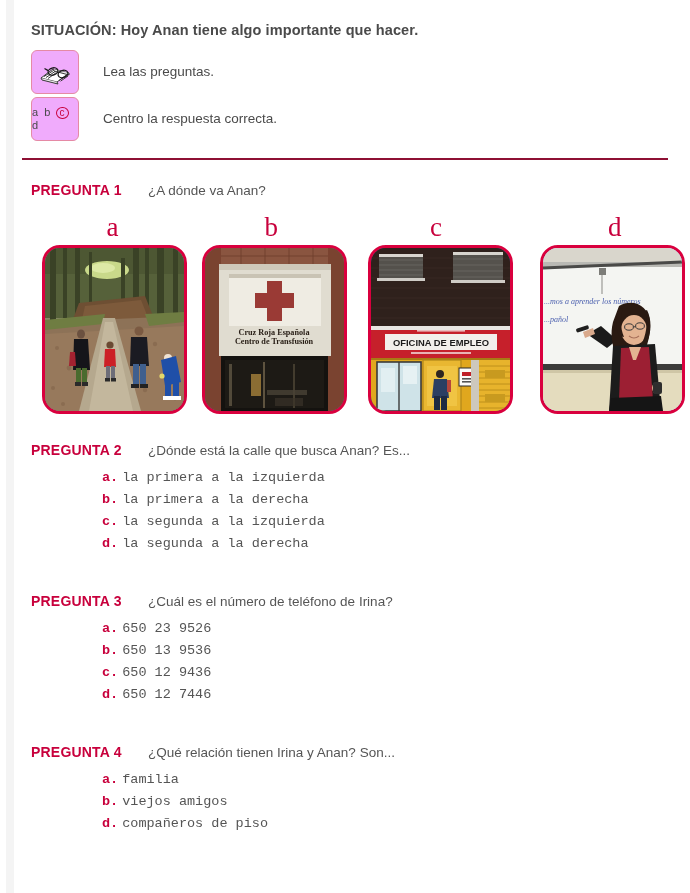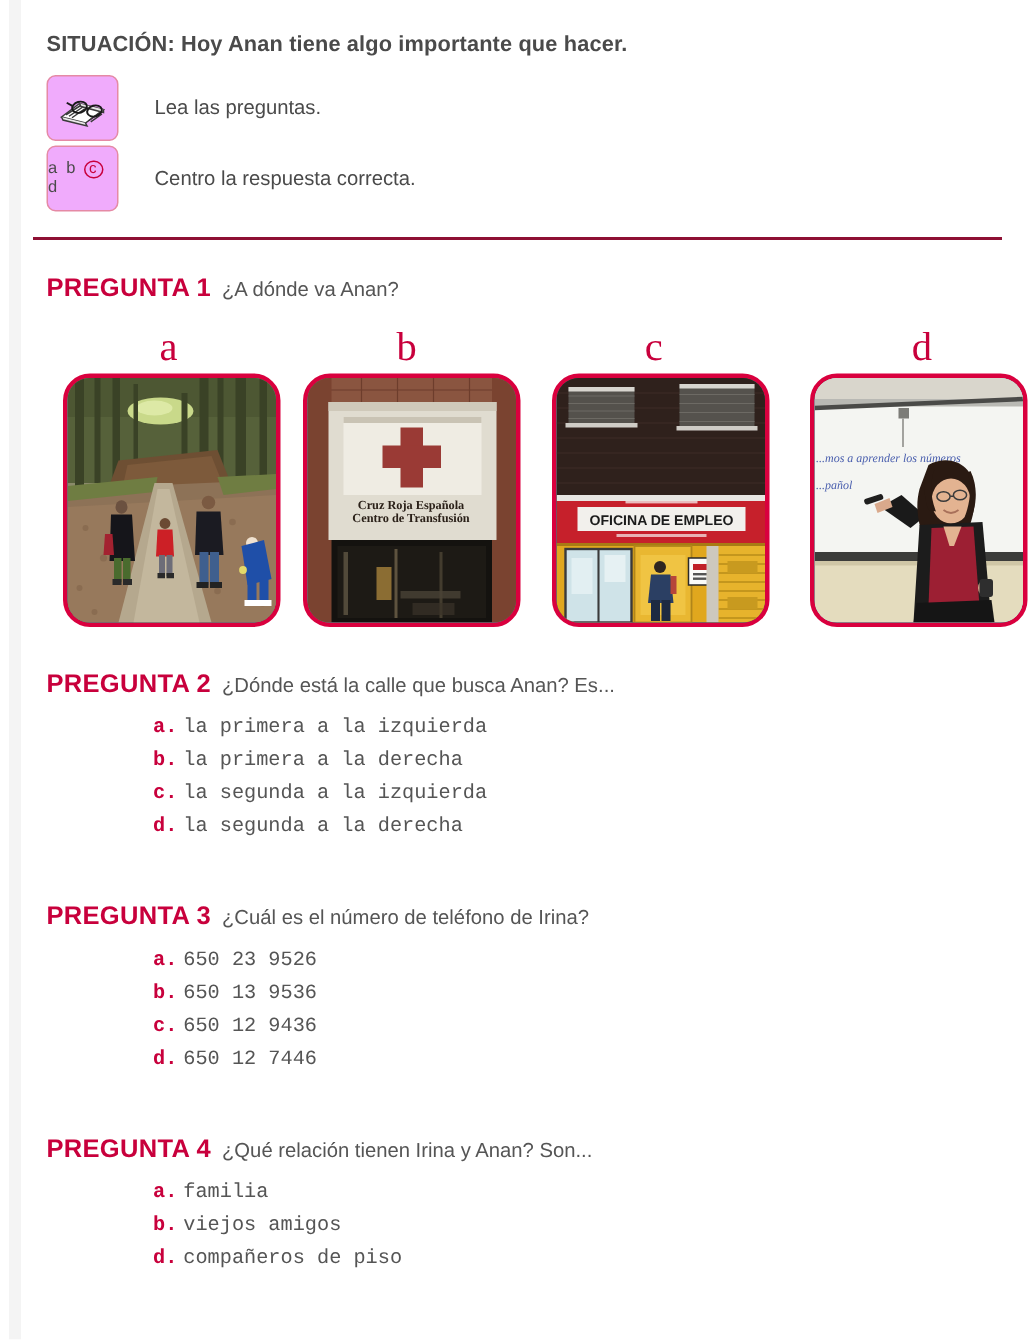--- a/index.html
+++ b/index.html
@@ -94,21 +94,21 @@
     margin-top: 22px;
     position: relative;
   }
   .q-head {
     display: flex;
     align-items: baseline;
   }
   .q-label {
     color: #c8003c;
     font-weight: bold;
-    font-size: 17px;
+    font-size: 14px;
     width: 117px;
     flex: 0 0 auto;
     letter-spacing: 0.2px;
   }
   .q-text {
     color: #555555;
     font-size: 13.5px;
   }
   .options {
     margin-top: 9px;
@@ -149,21 +149,21 @@
     display: flex;
     justify-content: center;
   }
   .photo-frame {
     width: 145px;
     height: 169px;
     border: 3px solid #d9003e;
     border-radius: 18px;
     overflow: hidden;
     position: relative;
-    background: #14b8a6;
+    background: #3b82f6;
     box-sizing: border-box;
   }
   .photo-frame svg { display: block; }
 
   
   .photo-cell.c1 { padding-left: 0px; }
   .photo-cell.c2 { padding-left: 4px; }
   .photo-cell.c3 { padding-left: 10px; }
   .photo-cell.c4 { padding-left: 16px; }
   .photo-letter.l1 { padding-left: 0px; }

